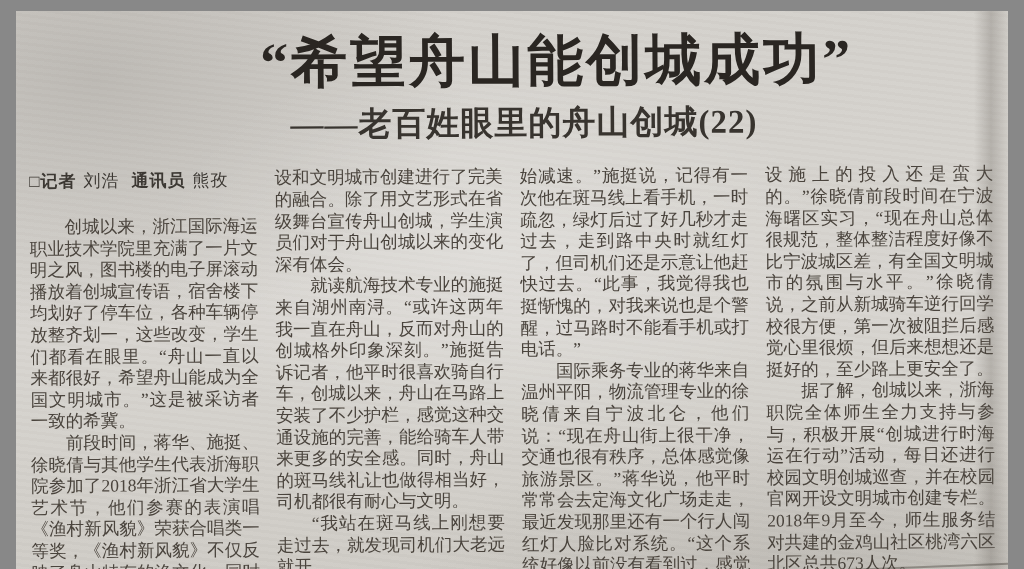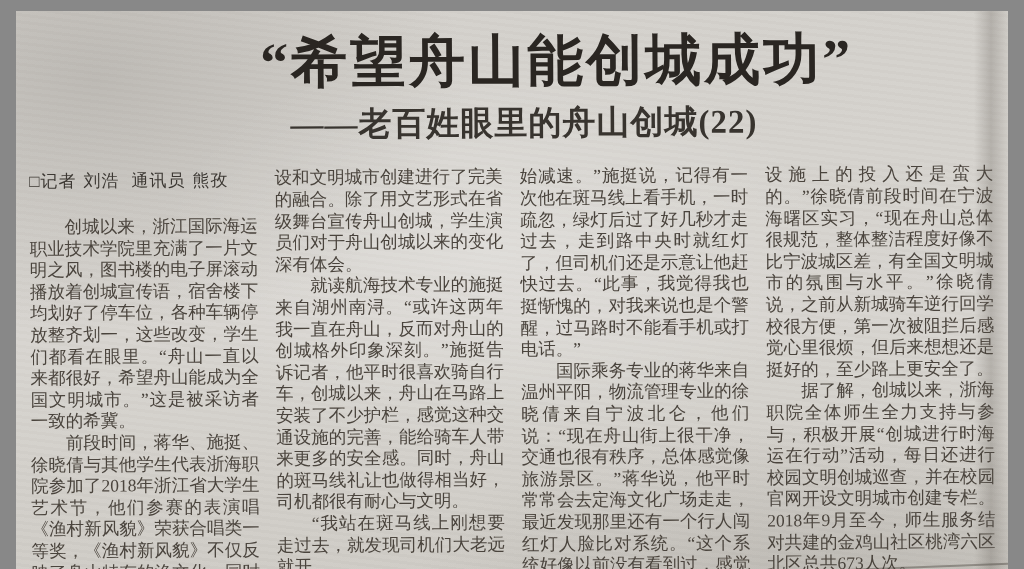--- a/index.html
+++ b/index.html
@@ -71,21 +71,21 @@
     color:#4a443d;
     text-align:justify;
   }
   .byline{
     font-size:17px;
     letter-spacing:1px;
     color:#3c3833;
     margin:2px 0 24px;
     white-space:nowrap;
   }
-  .by-label{margin-right:7px;font-weight:400;}
+  .by-label{margin-right:7px;font-weight:700;}
   .by-name{margin-right:12px;font-weight:400;}
   .para{margin:0;}
   .indent{text-indent:2em;}
 </style>
 </head>
 <body>
 
 <div class="photo">
   <div class="sheet">
 

